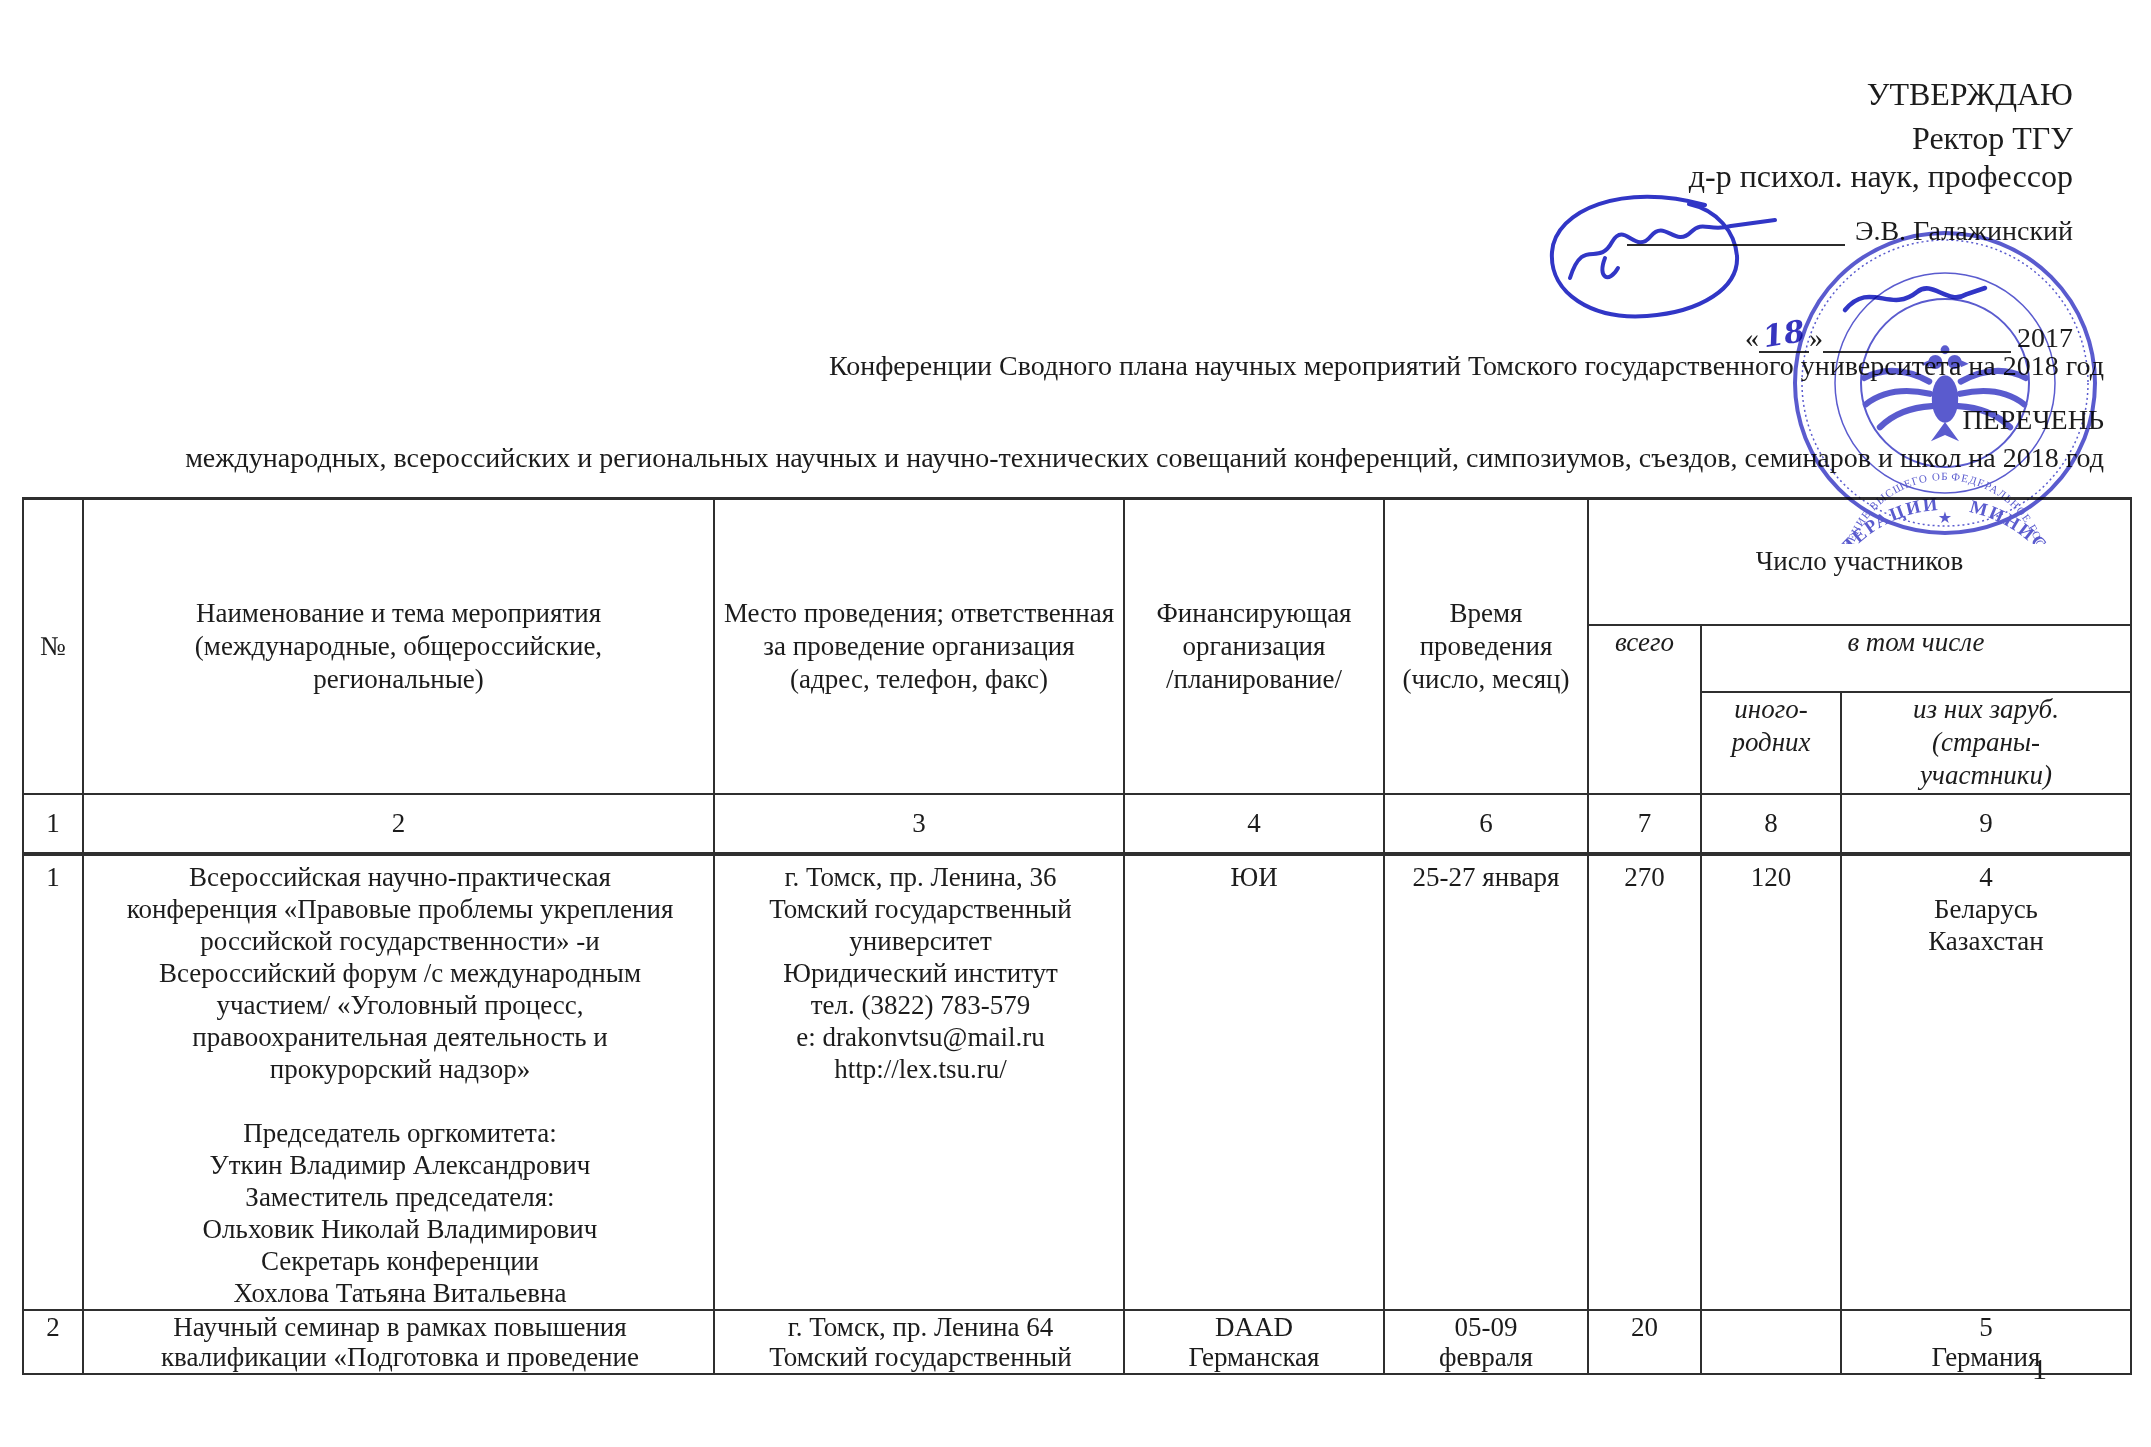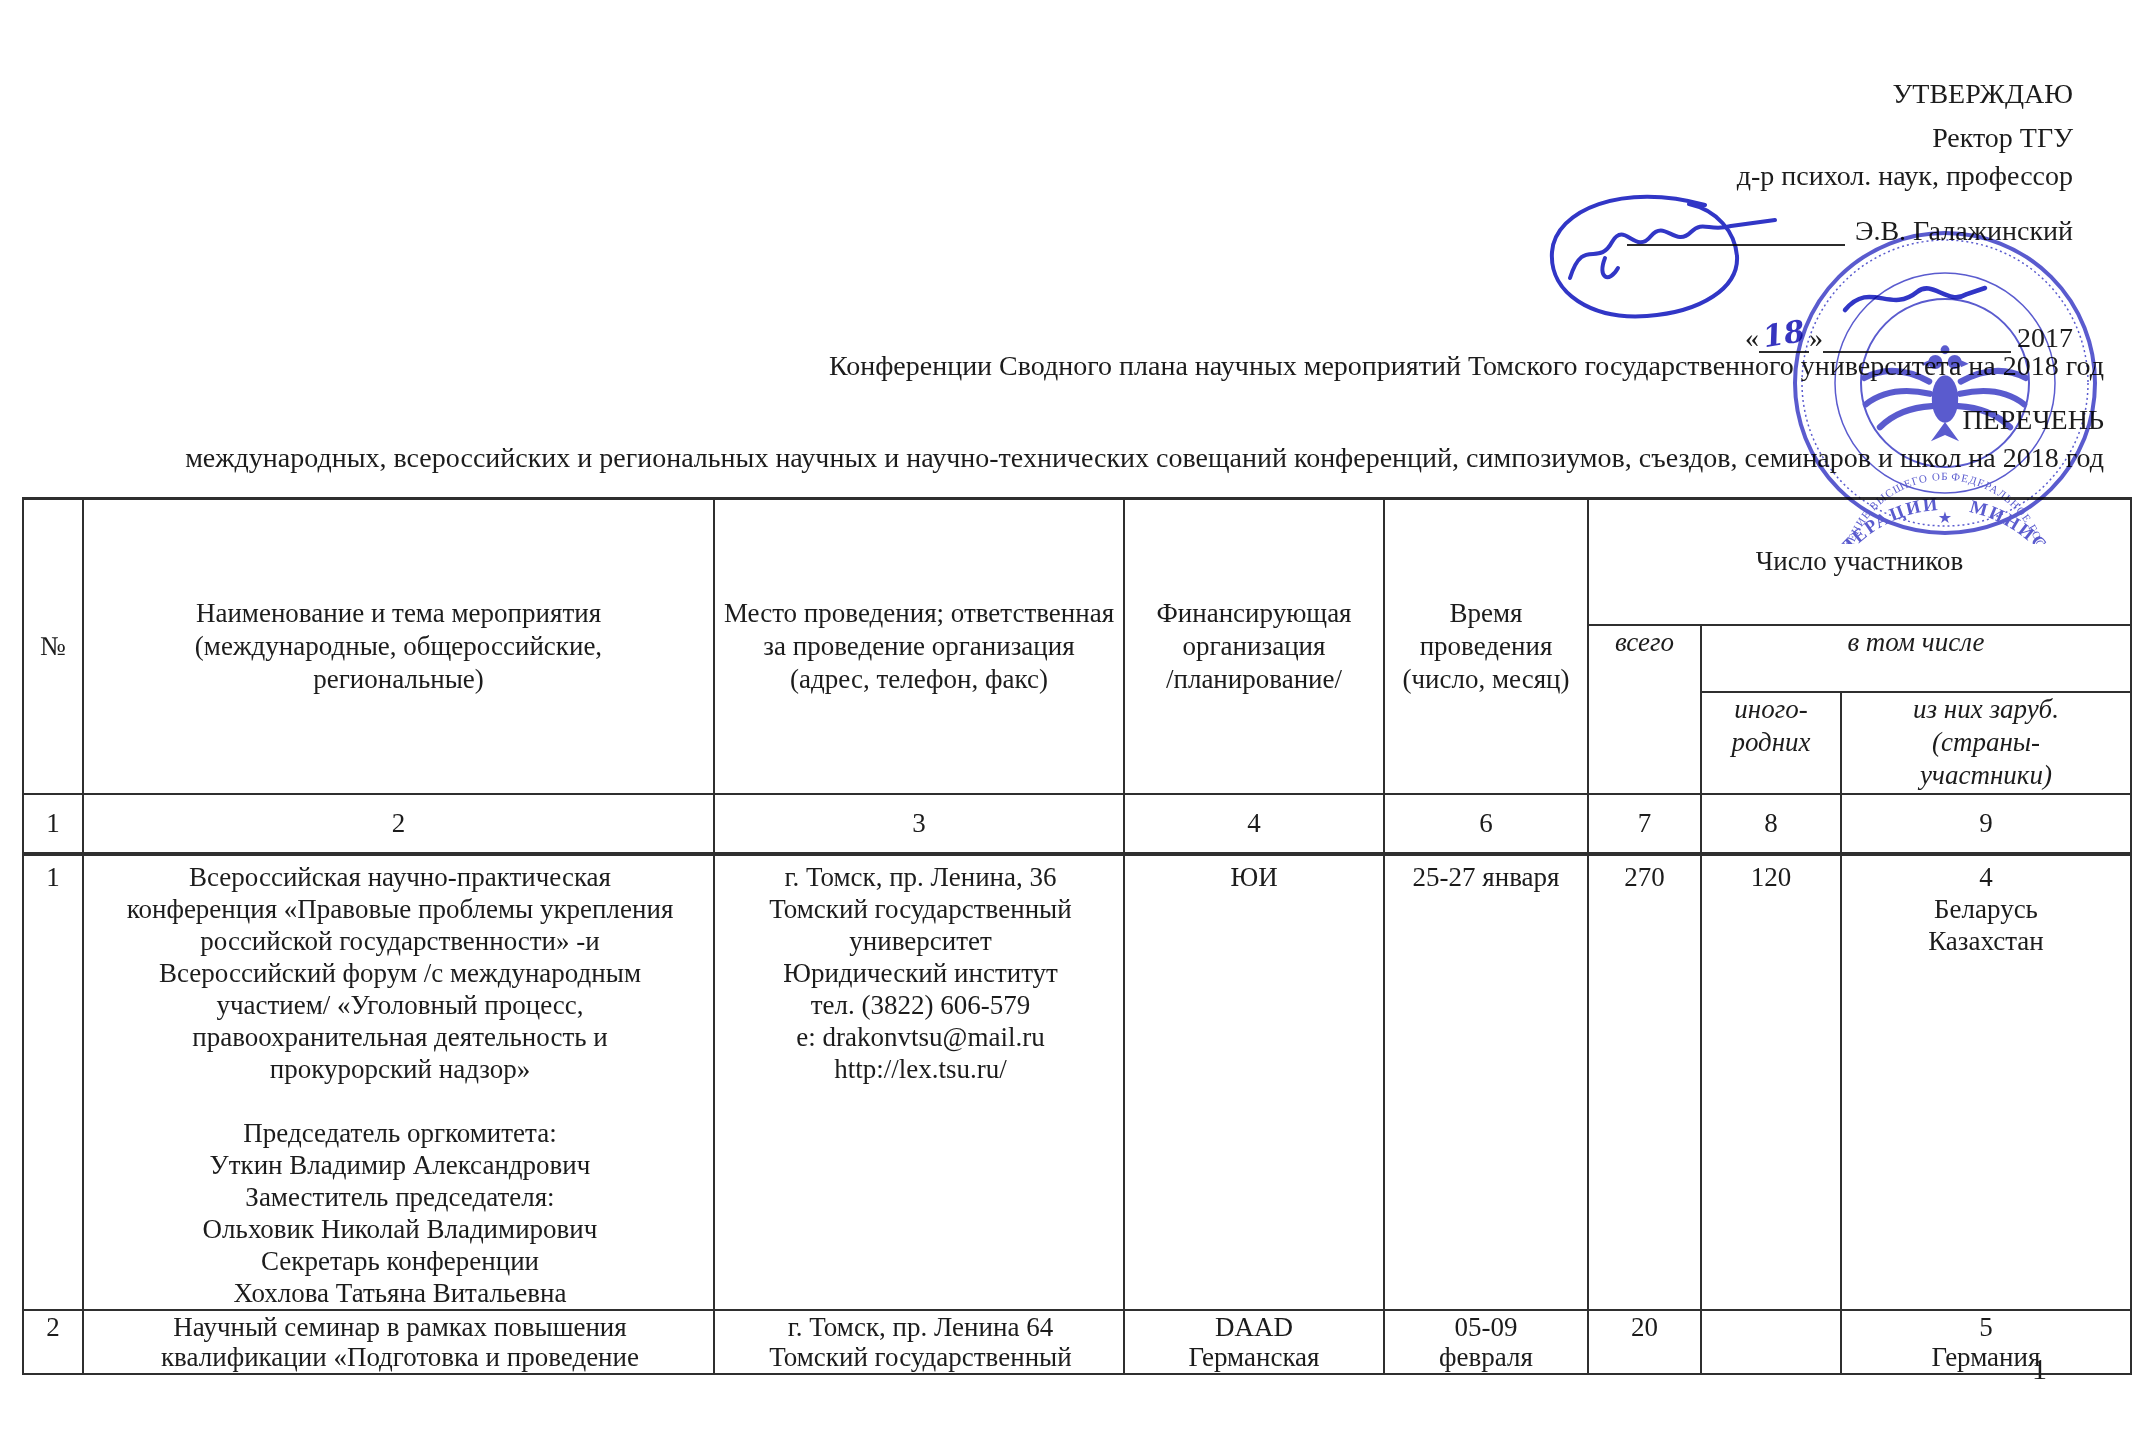--- a/index.html
+++ b/index.html
@@ -3,21 +3,21 @@
 <meta charset="utf-8">
 <style>
   html,body{margin:0;padding:0;}
   body{
     width:2151px;height:1447px;position:relative;overflow:hidden;
     background:#ffffff;color:#1c1c1c;
     font-family:"Liberation Serif","DejaVu Serif",serif;
   }
   .abs{position:absolute;}
   
-  .appr{right:78px;text-align:left;font-size:28px;line-height:32px;white-space:nowrap;}
+  .appr{right:78px;text-align:left;font-size:32px;line-height:32px;white-space:nowrap;}
   .sigrow{top:216px;right:78px;display:flex;align-items:flex-end;justify-content:center;}
   .sig-line{width:218px;height:28px;border-bottom:2px solid #2b2b2b;margin-right:10px;}
   .sig-name{font-size:28px;line-height:30px;}
   .daterow{top:290px;right:78px;display:flex;align-items:flex-end;font-size:28px;line-height:30px;}
   .day-line{width:50px;border-bottom:2px solid #2b2b2b;text-align:center;height:32px;}
   .month-line{width:188px;border-bottom:2px solid #2b2b2b;height:32px;}
   .hand{color:#3634bf;font-style:italic;font-weight:bold;font-family:"DejaVu Serif",serif;
         display:inline-block;transform:rotate(-9deg);font-size:30px;}
   .year{margin-left:6px;margin-top:33px;}
   
@@ -125,21 +125,21 @@
 Председатель оргкомитета:
 Уткин Владимир Александрович
 Заместитель председателя:
 Ольховик Николай Владимирович
 Секретарь конференции
 Хохлова Татьяна Витальевна</td>
     <td class="c-l">г. Томск, пр. Ленина, 36
 Томский государственный
 университет
 Юридический институт
-тел. (3822) 606-579
+тел. (3822) 783-579
 e: drakonvtsu@mail.ru
 http://lex.tsu.ru/</td>
     <td class="c-c">ЮИ</td>
     <td class="c-c">25-27 января</td>
     <td class="c-c">270</td>
     <td class="c-c">120</td>
     <td class="c-c">4
 Беларусь
 Казахстан</td>
   </tr>

